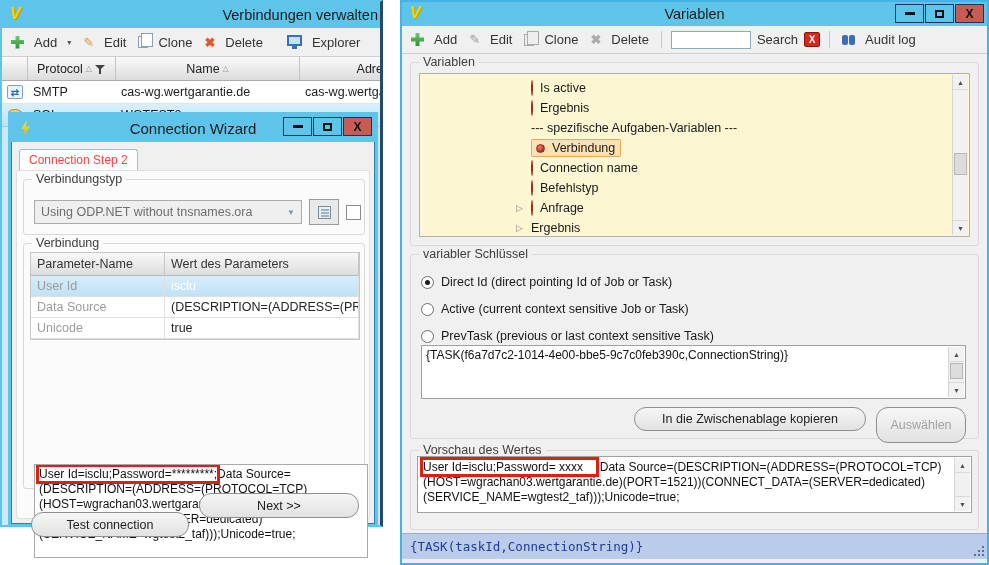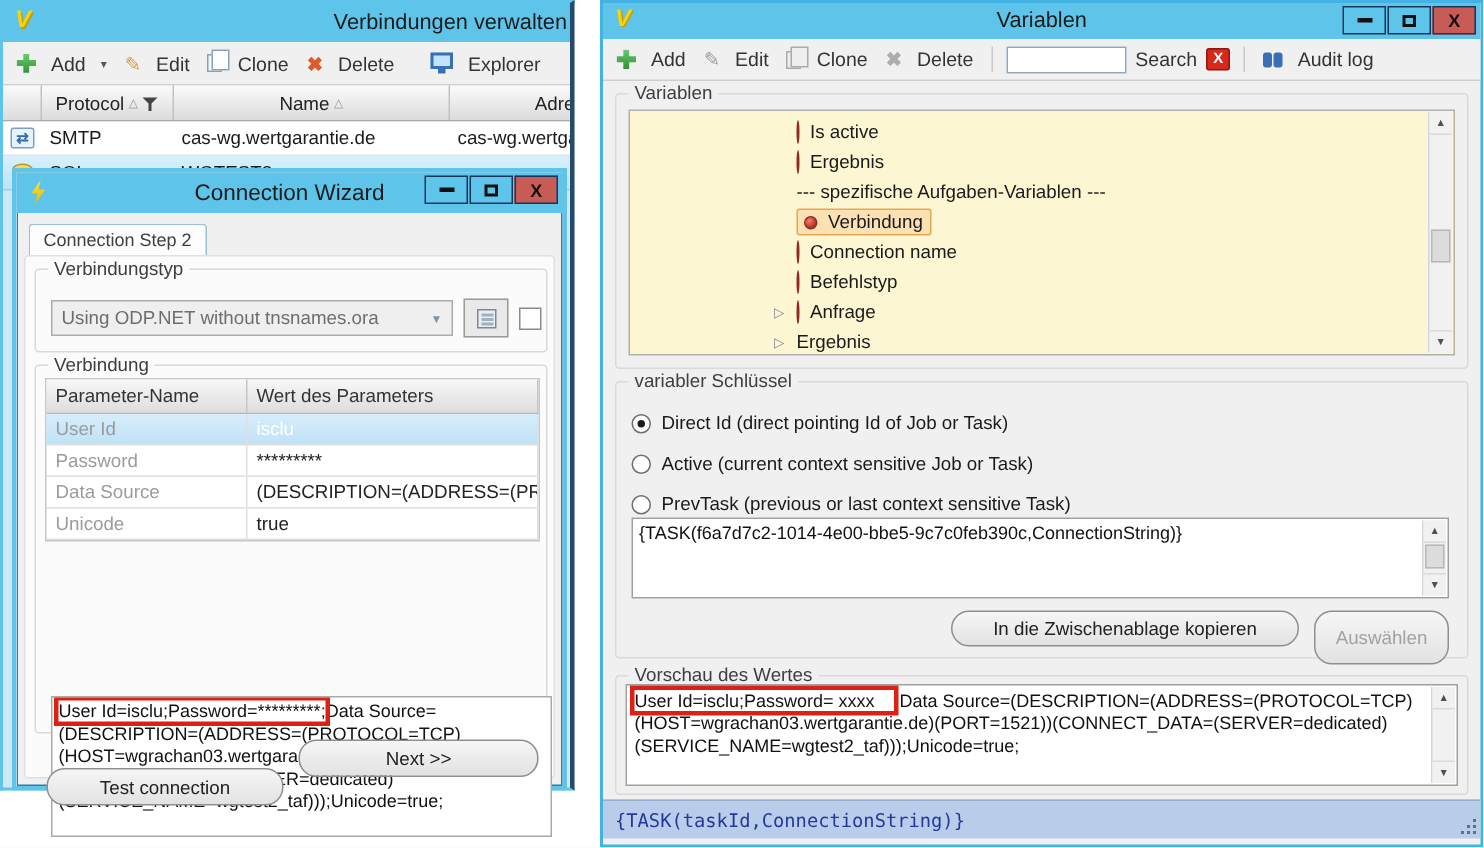--- a/index.html
+++ b/index.html
@@ -75,21 +75,21 @@
   .trow.sel { background:linear-gradient(#D8F0FD,#BCE4F9); border-bottom:1px solid #9CCDE8; }
   .tc { display:flex; align-items:center; padding:0 5px; overflow:hidden; white-space:nowrap; }
   .tc.c-icon { justify-content:center; padding:0; }
 
   
   .wizard { position:absolute; left:8px; top:112px; width:370px; height:415px; border:3px solid #5FC4E9; background:#F0F0F0; z-index:5; box-shadow:0 0 0 1px #2f7ea8 inset; }
   .wizard .titlebar { height:27px; justify-content:center; }
   .wizard .titlebar .lightning-icon { position:absolute; left:8px; top:5px; }
   .wizard .title-text { font-size:15px; }
   .tabstrip { position:absolute; left:8px; top:33px; height:23px; display:flex; align-items:flex-end; }
-  .tab { background:#FDFDFD; border:1px solid #9AC0D8; border-bottom:none; border-radius:3px 3px 0 0; padding:3px 9px 4px; font-size:12px; color:#404040; }
+  .tab { background:#FDFDFD; border:1px solid #9AC0D8; border-bottom:none; border-radius:3px 3px 0 0; padding:3px 9px 4px; font-size:12px; color:#ef4444; }
   .tabpage { position:absolute; left:5px; right:5px; top:55px; bottom:5px; background:#FBFBFB; border:1px solid #DFDFDF; border-radius:3px; }
   .tabpage .group-label { background:#FBFBFB; }
   .wz-dd { position:absolute; display:flex; align-items:center; justify-content:space-between; border:1px solid #ACACAC; background:#EFEFEF; color:#6E6E6E; font-size:12.5px; padding:0 6px; }
   .wz-iconbtn { position:absolute; display:flex; align-items:center; justify-content:center; border:1px solid #9A9A9A; background:#E9E9E9; }
   .wz-check { position:absolute; width:15px; height:15px; border:1px solid #8A8A8A; background:#fff; }
   .pgrid { position:absolute; left:6px; top:8px; width:330px; font-size:12.5px; border:1px solid #C6C6C6; background:#fff; }
   .pg-head { display:flex; height:23px; background:linear-gradient(#F8F8F8,#DDDDDD); border-bottom:1px solid #B9B9B9; color:#333; }
   .pg-h { display:flex; align-items:center; padding:0 6px; border-right:1px solid #C6C6C6; }
   .pcol1 { width:134px; flex:none; } .pcol2 { flex:1; }
   .prow { display:flex; height:21px; border-bottom:1px solid #DFDFDF; }
@@ -116,21 +116,21 @@
   .tree-row { display:flex; align-items:center; height:20px; padding-left:96px; font-size:12.5px; color:#1a1a1a; }
   .tw-arrow { width:15px; flex:none; font-size:9px; color:#8a8a8a; }
   .bullet { width:9px; height:9px; border-radius:50%; background:radial-gradient(circle at 35% 30%, #F08070, #C23327 65%, #8E1F15); border:1px solid #8E2A20; margin-right:7px; flex:none; }
   .tsel { display:flex; align-items:center; background:#FCE1B4; border:1px solid #E5A952; border-radius:2px; padding:1px 5px 1px 4px; }
   .radio-row { display:flex; align-items:center; gap:7px; font-size:12.5px; color:#1a1a1a; height:20px; margin:7px 0 7px 10px; }
   .radio { width:13px; height:13px; border-radius:50%; border:1px solid #6F6F6F; background:#fff; position:relative; flex:none; }
   .radio.checked::after { content:""; position:absolute; inset:3px; background:#1b1b1b; border-radius:50%; }
   .keybox { position:absolute; left:10px; top:90px; right:12px; height:54px; background:#fff; border:1px solid #A0A0A0; font-size:12px; color:#111; }
   .keybox .txt { position:absolute; left:4px; top:2px; right:20px; }
   .kbtn-row { position:absolute; right:12px; top:152px; display:flex; gap:10px; }
-  .previewbox { position:absolute; left:6px; top:5px; right:6px; height:68px; background:#fff; border:1px solid #A0A0A0; font-size:12px; line-height:15px; color:#111; }
+  .previewbox { position:absolute; left:6px; top:5px; right:6px; height:57px; background:#fff; border:1px solid #A0A0A0; font-size:12px; line-height:15px; color:#111; }
   .previewbox .txt { position:absolute; left:5px; top:3px; right:20px; white-space:pre-wrap; overflow-wrap:break-word; }
   .statusbar { position:absolute; left:0; right:0; top:531px; height:26px; background:#B9CDEA; border-top:1px solid #98AECE; display:flex; align-items:center; padding:0 8px; font-family:"DejaVu Sans Mono", monospace; font-size:12.5px; color:#223A9B; }
   .grip { position:absolute; right:3px; bottom:3px; width:10px; height:10px; }
   .grip::after { content:""; position:absolute; right:0; bottom:0; width:2px; height:2px; background:#5a6f96;
     box-shadow:-4px 0 0 #5a6f96, -8px 0 0 #5a6f96, 0 -4px 0 #5a6f96, -4px -4px 0 #5a6f96, 0 -8px 0 #5a6f96; }
 </style>
 </head>
 <body>
 
 <div class="canvas">
@@ -240,24 +240,20 @@
         <span class="group-label">Verbindung</span>
         <div class="pgrid">
           <div class="pg-head">
             <div class="pg-h pcol1">Parameter-Name</div>
             <div class="pg-h pcol2">Wert des Parameters</div>
           </div>
           <div id="param-rows">
               <div class="prow sel">
                 <div class="pc pname pcol1">User Id</div>
                 <div class="pc pval pcol2">isclu</div>
-              </div>
-              <div class="prow">
-                <div class="pc pname pcol1">Password</div>
-                <div class="pc pval pcol2">*********</div>
               </div>
               <div class="prow">
                 <div class="pc pname pcol1">Data Source</div>
                 <div class="pc pval pcol2">(DESCRIPTION=(ADDRESS=(PROT...</div>
               </div>
               <div class="prow">
                 <div class="pc pname pcol1">Unicode</div>
                 <div class="pc pval pcol2">true</div>
               </div>
             </div>

